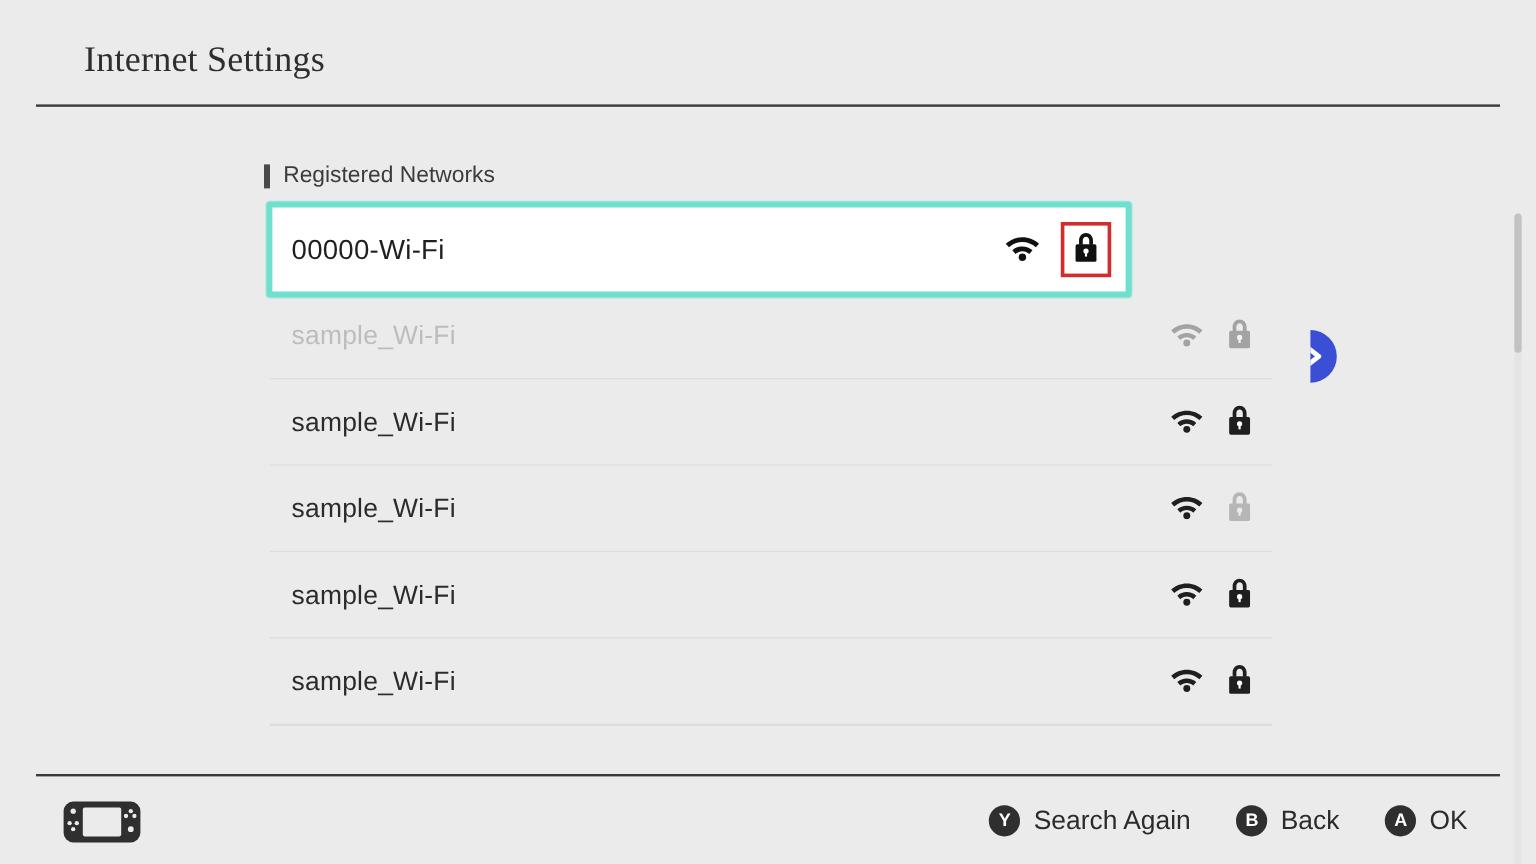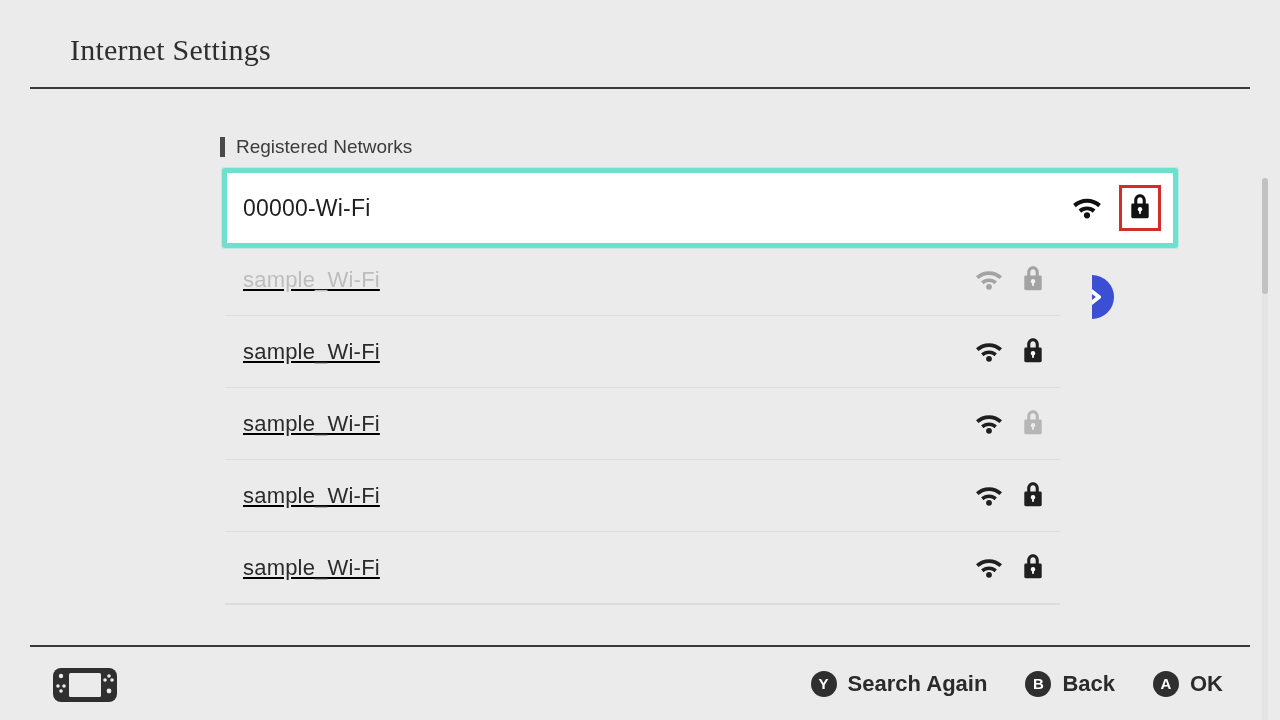--- a/index.html
+++ b/index.html
@@ -72,21 +72,20 @@
     color: #3c3c3c;
     white-space: nowrap;
   }
 
   
   #network-list {
     position: absolute;
     left: 225px;
     top: 84px;
     width: 835px;
-    text-decoration: underline;
   }
 
   .network-row {
     position: relative;
     height: 72px;
     box-sizing: border-box;
     display: flex;
     align-items: center;
     padding-left: 18px;
     padding-right: 14px;
@@ -118,21 +117,21 @@
   
   .network-row.dimmed .network-name { color: #bdbdbd; }
   .network-row.dimmed .wifi-icon    { opacity: 0.35; }
   .network-row.dimmed .lock-icon    { opacity: 0.35; }
 
   
   #row-selected {
     position: absolute;
     left: 222px;
     top: 80px;
-    width: 956px;
+    width: 721px;
     height: 80px;
     box-sizing: border-box;
     background: #ffffff;
     border: 5px solid #6ee0cd;
     border-radius: 3px;
     display: flex;
     align-items: center;
     padding-left: 16px;
     padding-right: 12px;
     box-shadow: 0 0 0 1px rgba(110,224,205,0.35);
@@ -234,21 +233,20 @@
     font-weight: bold;
     display: flex;
     align-items: center;
     justify-content: center;
     line-height: 1;
   }
   .btn-label {
     font-size: 22px;
     color: #2b2b2b;
     white-space: nowrap;
-    font-weight: bold;
   }
 </style>
 </head>
 <body>
 
 <div id="header">
   <div id="page-title">Internet Settings</div>
   <div id="header-divider"></div>
 </div>
 

